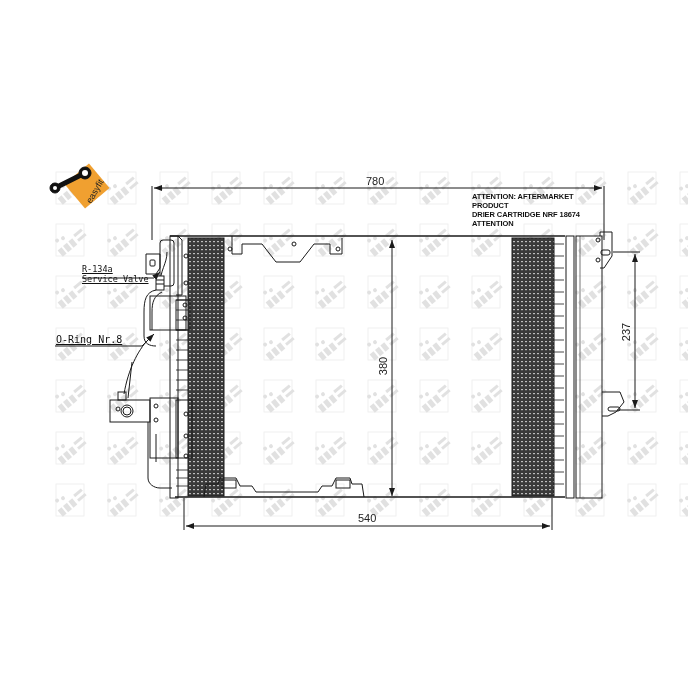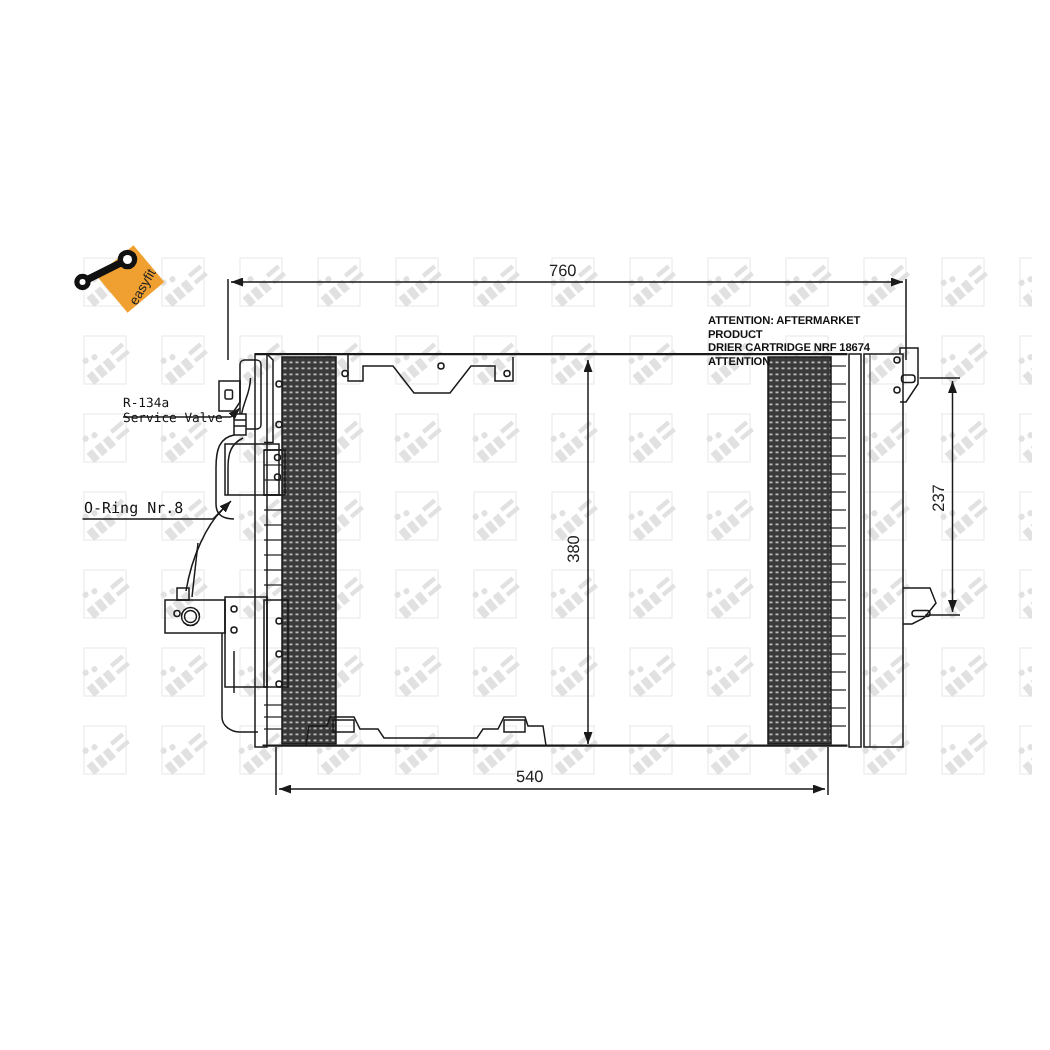--- a/index.html
+++ b/index.html
@@ -1,20 +1,20 @@
 <!DOCTYPE html>
 <html><head>
   <meta charset="utf-8">
   <style>
     html, body { margin: 0; padding: 0; background: #ffffff; }
     body { width: 700px; height: 700px; position: relative; overflow: hidden; font-family: "Liberation Sans", sans-serif; }
     #canvas { position: absolute; left: 0; top: 0; width: 700px; height: 700px; }
-    .label { position: absolute; color: #111; white-space: nowrap; }
+    .label { position: absolute; color: #111; white-space: nowrap; text-decoration: underline; }
     .dim-label { position: absolute; font-family: "Liberation Sans", sans-serif; font-size: 11px; color: #222; background: transparent; }
-    .note { position: absolute; left: 472px; top: 209px; font-family: "Liberation Sans", sans-serif; font-weight: bold; font-size: 7.5px; line-height: 9px; color: #111; letter-spacing: -0.1px; }
+    .note { position: absolute; left: 472px; top: 192px; font-family: "Liberation Sans", sans-serif; font-weight: bold; font-size: 7.5px; line-height: 9px; color: #111; letter-spacing: -0.1px; }
     .mono { font-family: "DejaVu Sans Mono", monospace; font-size: 8.5px; line-height: 10px; color: #111; }
     .oring { font-family: "DejaVu Sans Mono", monospace; font-size: 10px; color: #111; }
     .rot { transform: rotate(-90deg); transform-origin: center; }
     #easyfit { position: absolute; left: 45px; top: 158px; width: 70px; height: 60px; }
   </style>
 </head>
 <body>
 
 <svg id="canvas" viewBox="0 0 700 700" xmlns="http://www.w3.org/2000/svg">
   <defs>
@@ -186,22 +186,22 @@
       <line x1="10" y1="30" x2="38" y2="16" stroke-width="5" stroke-linecap="round"></line>
       <circle cx="10" cy="30" r="5" fill="#111"></circle>
       <circle cx="10" cy="30" r="2" fill="#ffffff" stroke="none"></circle>
       <circle cx="40" cy="15" r="6" fill="#111"></circle>
       <circle cx="40" cy="15" r="3" fill="#ffffff" stroke="none"></circle>
     </g>
     <text x="46" y="46" transform="rotate(-60 46 46)" font-family="Liberation Sans, sans-serif" font-size="9" fill="#222">easyfit</text>
   </svg>
 </div>
 
-<div class="dim-label" style="left:366px; top:175px;">760</div>
-<div class="dim-label" style="left:344px; top:512px;">540</div>
+<div class="dim-label" style="left:366px; top:175px;">780</div>
+<div class="dim-label" style="left:358px; top:512px;">540</div>
 <div class="dim-label rot" style="left:374px; top:360px;">380</div>
 <div class="dim-label rot" style="left:617px; top:326px;">237</div>
 
 <div class="label mono" style="left:82px; top:264px;">
   <div>R-134a</div>
   <div>Service Valve</div>
 </div>
 <div class="label oring" style="left:56px; top:334px;">O-Ring Nr.8</div>
 
 <div class="note">

